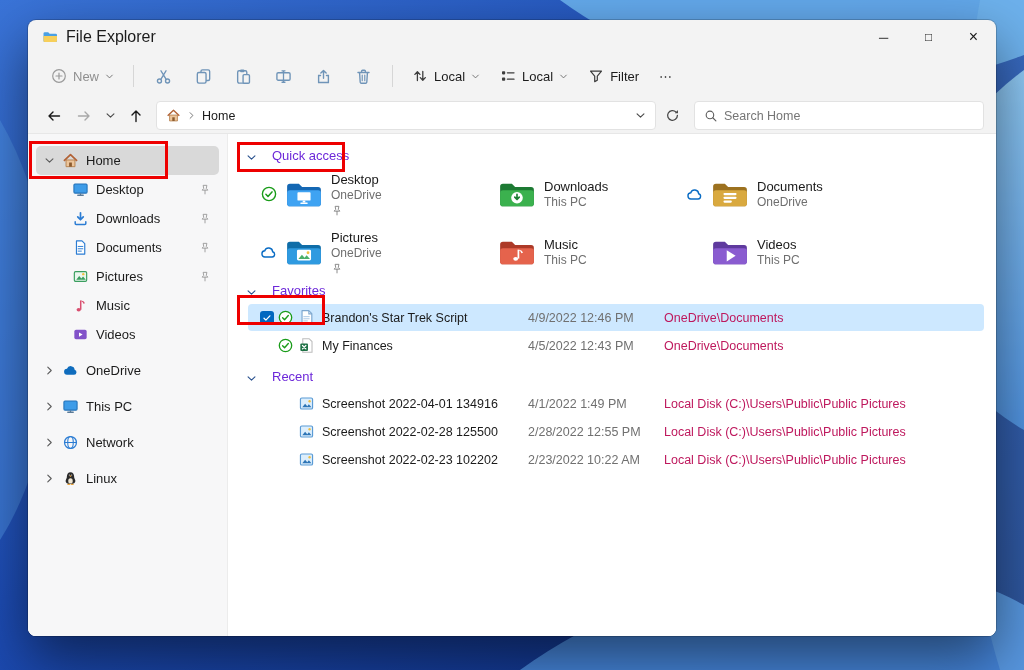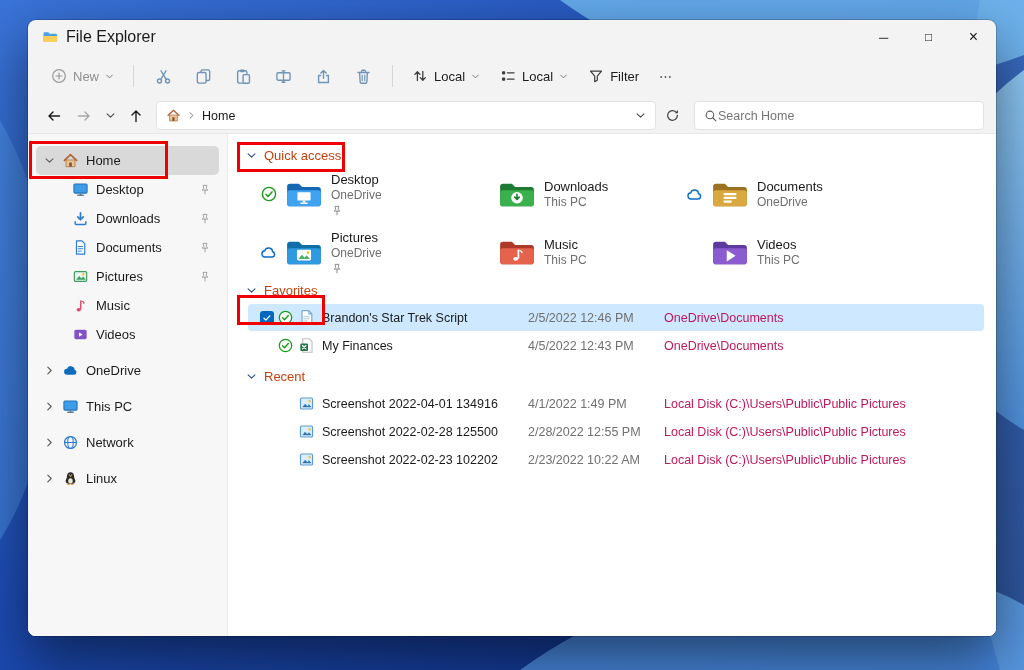--- a/index.html
+++ b/index.html
@@ -38,38 +38,38 @@
   
   .navrow { height:36px; flex:none; display:flex; align-items:center; padding:0 12px; gap:2px;
             border-bottom:1px solid #e7e7e7; }
   .nav-btn { width:28px; height:28px; display:flex; align-items:center; justify-content:center;
              background:none; border:none; border-radius:5px; }
   .nav-btn.small { width:20px; }
   .addressbar { width:500px; height:29px; background:#fff; border:1px solid #e2e2e2; border-radius:4px;
                 display:flex; align-items:center; padding:0 9px; gap:6px; font-size:12.5px; color:#1b1b1b; margin-left:4px; }
   .addressbar .spacer { flex:1; }
   .searchbox { flex:1; height:29px; background:#fff; border:1px solid #e2e2e2; border-radius:4px;
-               display:flex; align-items:center; padding:0 9px; gap:0; margin-left:6px; }
+               display:flex; align-items:center; padding:0 9px; gap:6px; margin-left:6px; }
   .searchbox input { border:none; outline:none; flex:1; font-size:12.5px; font-family:inherit; background:transparent; color:#1b1b1b; }
   .searchbox input::placeholder { color:#767676; }
 
   
   .app-body { flex:1; display:flex; min-height:0; background:#fff; }
   .sidebar { width:200px; flex:none; background:#f7f7f8; border-right:1px solid #ececec; padding-top:12px; }
   .side-item { height:29px; margin:0 8px; padding:0 8px; border-radius:5px; display:flex; align-items:center;
                gap:7px; font-size:13px; color:#1b1b1b; }
   .side-item.selected { background:#d9d9d9; }
   .side-item.child { padding-left:36px; }
   .side-item.group { margin-top:7px; }
   .side-chev { width:11px; height:11px; color:#5a5a5a; flex:none; }
   .side-ic { width:17px; height:17px; flex:none; }
   .pin-right { margin-left:auto; width:12px; height:12px; opacity:.8; flex:none; }
 
   .content { flex:1; min-width:0; padding:8px 0 0 12px; background:#fff; overflow:hidden; }
-  .sec-head { display:flex; align-items:center; gap:7px; font-size:13px; color:#c2410c; margin:6px 0 6px 6px; }
+  .sec-head { display:flex; align-items:flex-end; gap:15px; font-size:13px; color:#6d28d9; margin:6px 0 6px 6px; }
   .sec-head .chev { width:11px; height:11px; color:#29518e; }
 
   .tiles { display:grid; grid-template-columns:repeat(3,213px); row-gap:12px; margin:8px 0 8px 20px; }
   .tile { display:flex; align-items:center; gap:8px; height:46px; }
   .tile-badge { width:17px; height:17px; flex:none; display:flex; align-items:center; justify-content:center; }
   .tile-folder { width:38px; height:30px; flex:none; }
   .tile-text { display:flex; flex-direction:column; gap:1px; }
   .tile-name { font-size:13px; color:#191919; }
   .tile-loc { font-size:12px; color:#6f6f6f; }
   .tile-pin { width:12px; height:12px; margin-top:2px; }
@@ -559,21 +559,21 @@
               </svg>
             </span>
           <span class="c-icon">
             <svg width="17" height="17" viewBox="0 0 16 16">
               <path d="M3.8 1.6 h6.4 l2.8 2.8 V14.4 H3.8z" fill="#fff" stroke="#7da7cf" stroke-width="1.1" stroke-linejoin="round"></path>
               <path d="M10.2 1.8 v2.8 h2.8" fill="none" stroke="#7da7cf" stroke-width="1"></path>
               <path d="M5.4 7.2 h5.2 M5.4 9.2 h5.2 M5.4 11.2 h3.4" stroke="#a8c6e4" stroke-width=".9" stroke-linecap="round"></path>
             </svg>
           </span>
           <span class="c-name">Brandon's Star Trek Script</span>
-          <span class="c-date">2/5/2022 12:46 PM</span>
+          <span class="c-date">4/9/2022 12:46 PM</span>
           <span class="c-loc">OneDrive\Documents</span>
         </div>
 
         <div class="file-row">
           <span class="c-check"></span>
           <span class="c-status">
               <svg width="15" height="15" viewBox="0 0 16 16">
                 <use href="#sym-sync"></use>
               </svg>
             </span>

